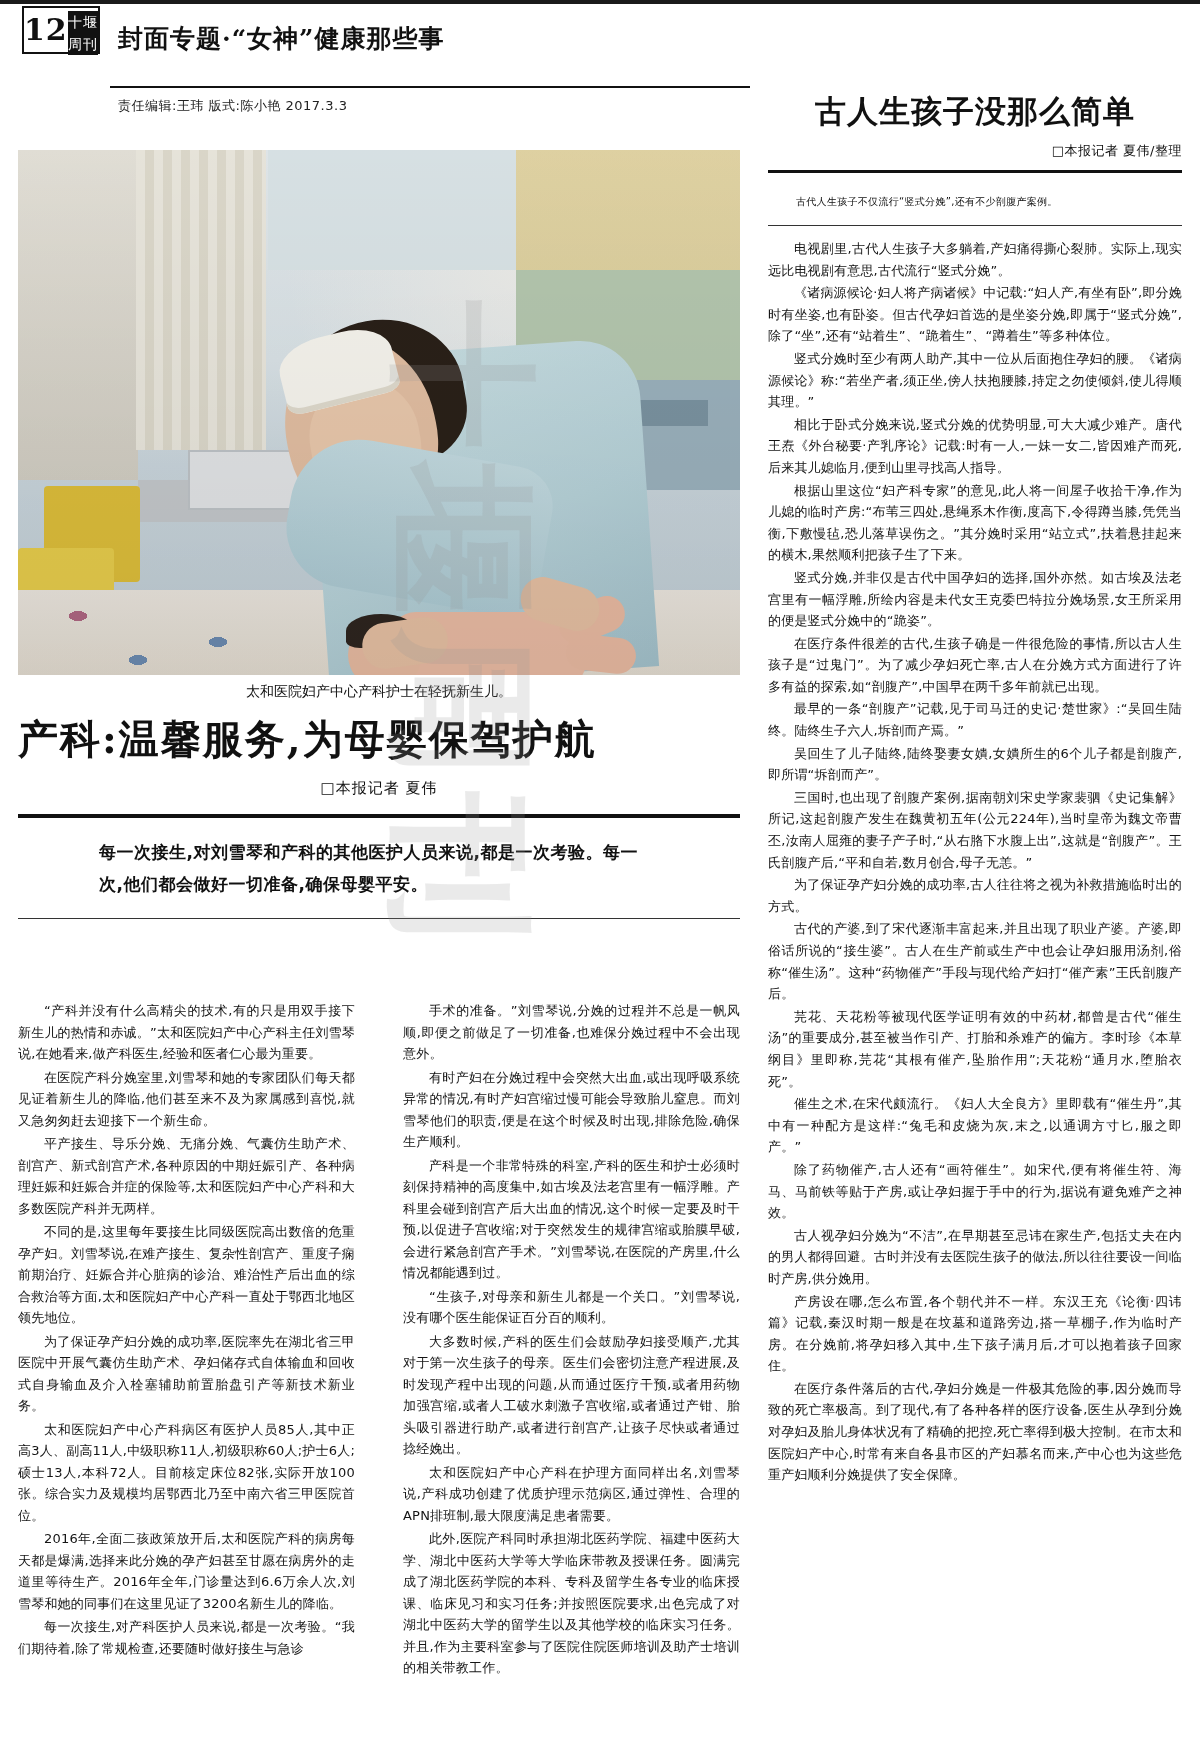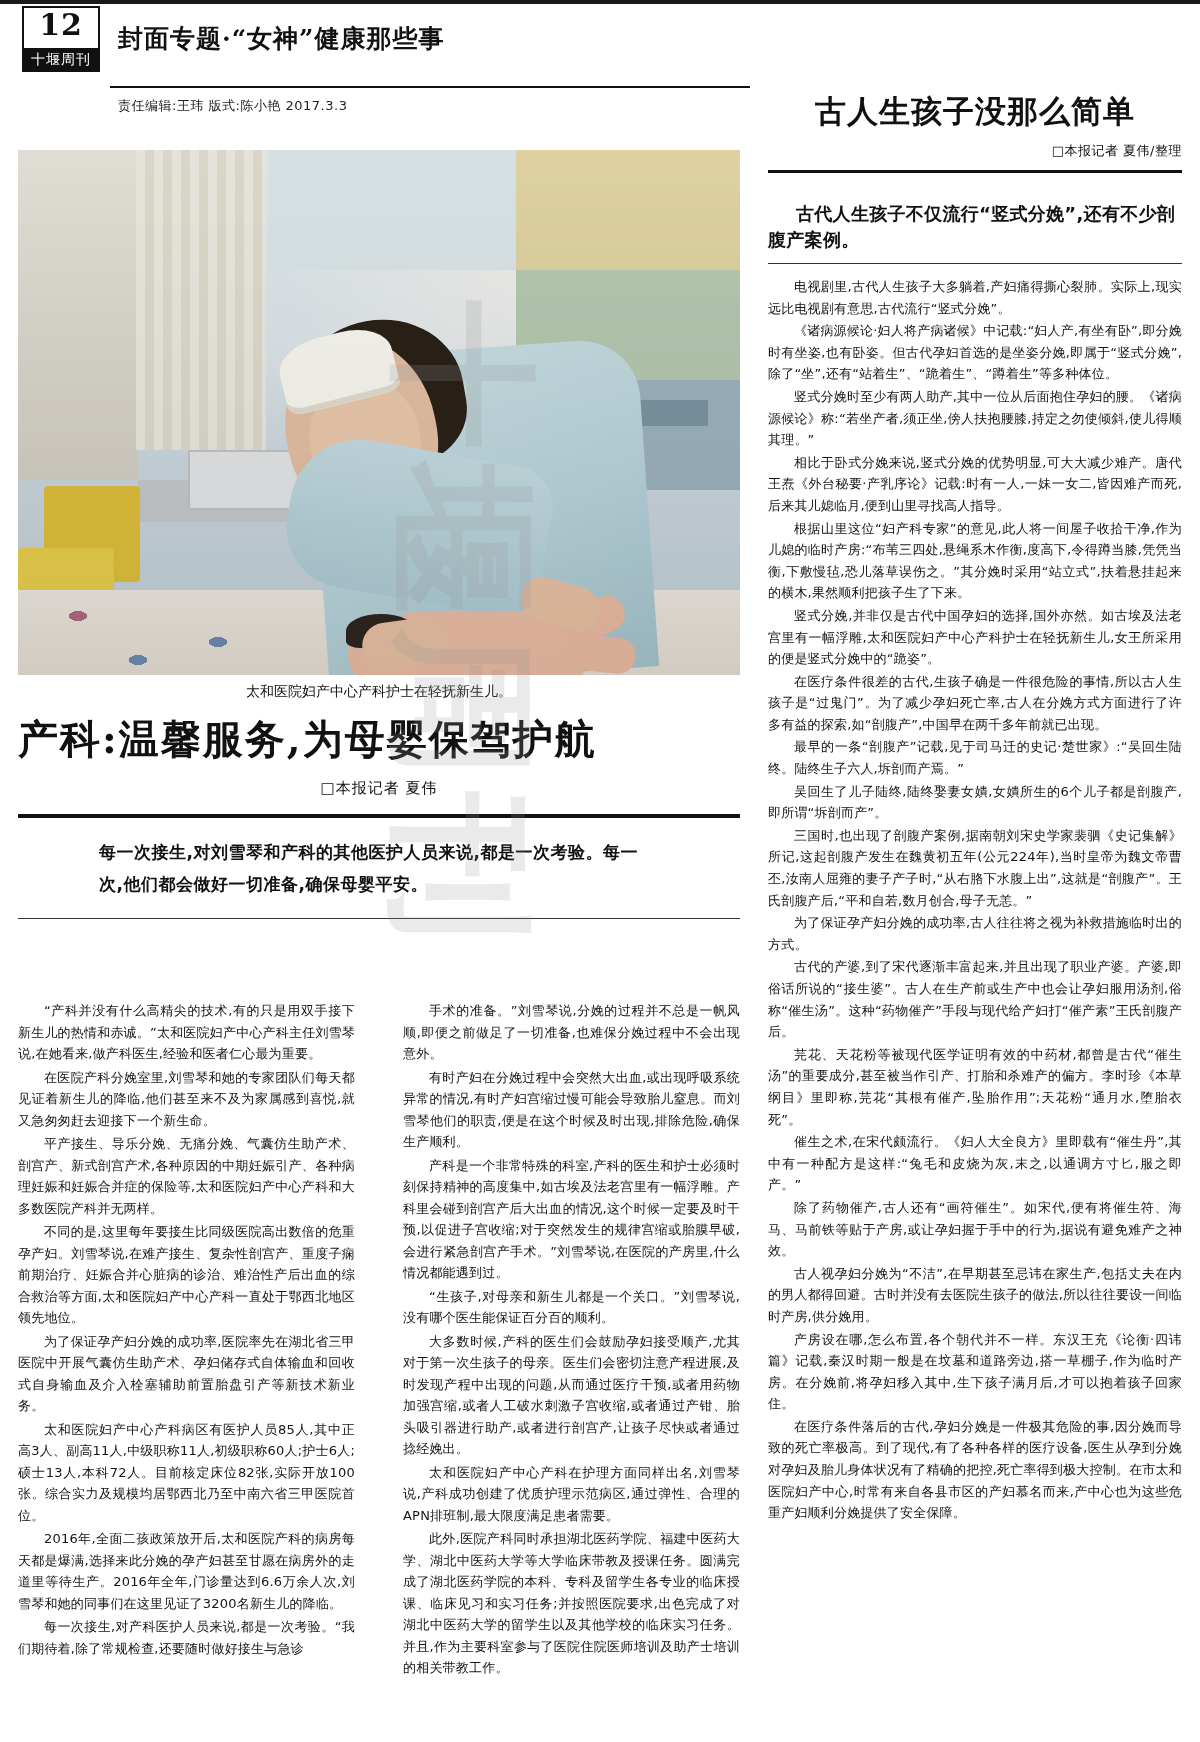--- a/index.html
+++ b/index.html
@@ -28,25 +28,25 @@
     height: 86px;
   }
   .mast-rule-top {
     position: absolute;
     left: 0; top: 0; width: 1200px; height: 4px;
     background: #1a1a1a;
   }
   .folio-box {
     position: absolute;
     left: 22px; top: 6px;
-    width: 78px; height: 66px;
+    width: 78px; height: 48px;
     border: 2px solid #111;
     background: #fff;
     display: flex;
-    flex-direction: column;
+    flex-direction: row;
     align-items: center;
     justify-content: flex-start;
   }
   .folio-num {
     font-family: "DejaVu Serif", "Liberation Serif", serif;
     font-size: 30px;
     font-weight: bold;
     line-height: 34px;
     letter-spacing: 1px;
   }
@@ -284,25 +284,25 @@
   .r-byline {
     text-align: right;
     font-size: 13px;
     margin-top: 10px;
     letter-spacing: 0.5px;
   }
   .r-rule-thick {
     width: 414px; height: 3px; background: #111; margin-top: 10px;
   }
   .r-lede {
-    font-size: 18px;
+    font-size: 10px;
     line-height: 26px;
-    font-weight: bold;
+    font-weight: normal;
     text-indent: 28px;
-    margin-top: 28px;
+    margin-top: 16px;
     letter-spacing: 0.3px;
   }
   .r-rule-thin {
     width: 414px; height: 1px; background: #333; margin-top: 10px;
   }
   .r-body {
     margin-top: 12px;
     width: 414px;
   }
   .r-body p {
@@ -403,21 +403,21 @@
     <div class="r-byline">□本报记者  夏伟/整理</div>
     <div class="r-rule-thick"></div>
     <div class="r-lede">古代人生孩子不仅流行“竖式分娩”,还有不少剖腹产案例。</div>
     <div class="r-rule-thin"></div>
     <div class="r-body">
       <p>电视剧里,古代人生孩子大多躺着,产妇痛得撕心裂肺。实际上,现实远比电视剧有意思,古代流行“竖式分娩”。</p>
       <p>《诸病源候论·妇人将产病诸候》中记载:“妇人产,有坐有卧”,即分娩时有坐姿,也有卧姿。但古代孕妇首选的是坐姿分娩,即属于“竖式分娩”,除了“坐”,还有“站着生”、“跪着生”、“蹲着生”等多种体位。</p>
       <p>竖式分娩时至少有两人助产,其中一位从后面抱住孕妇的腰。《诸病源候论》称:“若坐产者,须正坐,傍人扶抱腰膝,持定之勿使倾斜,使儿得顺其理。”</p>
       <p>相比于卧式分娩来说,竖式分娩的优势明显,可大大减少难产。唐代王焘《外台秘要·产乳序论》记载:时有一人,一妹一女二,皆因难产而死,后来其儿媳临月,便到山里寻找高人指导。</p>
       <p>根据山里这位“妇产科专家”的意见,此人将一间屋子收拾干净,作为儿媳的临时产房:“布苇三四处,悬绳系木作衡,度高下,令得蹲当膝,凭凭当衡,下敷慢毡,恐儿落草误伤之。”其分娩时采用“站立式”,扶着悬挂起来的横木,果然顺利把孩子生了下来。</p>
-      <p>竖式分娩,并非仅是古代中国孕妇的选择,国外亦然。如古埃及法老宫里有一幅浮雕,太和医院妇产中心产科护士在轻抚新生儿,女王所采用的便是竖式分娩中的“跪姿”。</p>
+      <p>竖式分娩,并非仅是古代中国孕妇的选择,国外亦然。如古埃及法老宫里有一幅浮雕,所绘内容是未代女王克委巴特拉分娩场景,女王所采用的便是竖式分娩中的“跪姿”。</p>
       <p>在医疗条件很差的古代,生孩子确是一件很危险的事情,所以古人生孩子是“过鬼门”。为了减少孕妇死亡率,古人在分娩方式方面进行了许多有益的探索,如“剖腹产”,中国早在两千多年前就已出现。</p>
       <p>最早的一条“剖腹产”记载,见于司马迁的史记·楚世家》:“吴回生陆终。陆终生子六人,坼剖而产焉。”</p>
       <p>吴回生了儿子陆终,陆终娶妻女嬇,女嬇所生的6个儿子都是剖腹产,即所谓“坼剖而产”。</p>
       <p>三国时,也出现了剖腹产案例,据南朝刘宋史学家裴驷《史记集解》所记,这起剖腹产发生在魏黄初五年(公元224年),当时皇帝为魏文帝曹丕,汝南人屈雍的妻子产子时,“从右胳下水腹上出”,这就是“剖腹产”。王氏剖腹产后,“平和自若,数月创合,母子无恙。”</p>
       <p>为了保证孕产妇分娩的成功率,古人往往将之视为补救措施临时出的方式。</p>
       <p>古代的产婆,到了宋代逐渐丰富起来,并且出现了职业产婆。产婆,即俗话所说的“接生婆”。古人在生产前或生产中也会让孕妇服用汤剂,俗称“催生汤”。这种“药物催产”手段与现代给产妇打“催产素”王氏剖腹产后。</p>
       <p>芫花、天花粉等被现代医学证明有效的中药材,都曾是古代“催生汤”的重要成分,甚至被当作引产、打胎和杀难产的偏方。李时珍《本草纲目》里即称,芫花“其根有催产,坠胎作用”;天花粉“通月水,堕胎衣死”。</p>
       <p>催生之术,在宋代颇流行。《妇人大全良方》里即载有“催生丹”,其中有一种配方是这样:“兔毛和皮烧为灰,末之,以通调方寸匕,服之即产。”</p>
       <p>除了药物催产,古人还有“画符催生”。如宋代,便有将催生符、海马、马前铁等贴于产房,或让孕妇握于手中的行为,据说有避免难产之神效。</p>
       <p>古人视孕妇分娩为“不洁”,在早期甚至忌讳在家生产,包括丈夫在内的男人都得回避。古时并没有去医院生孩子的做法,所以往往要设一间临时产房,供分娩用。</p>

